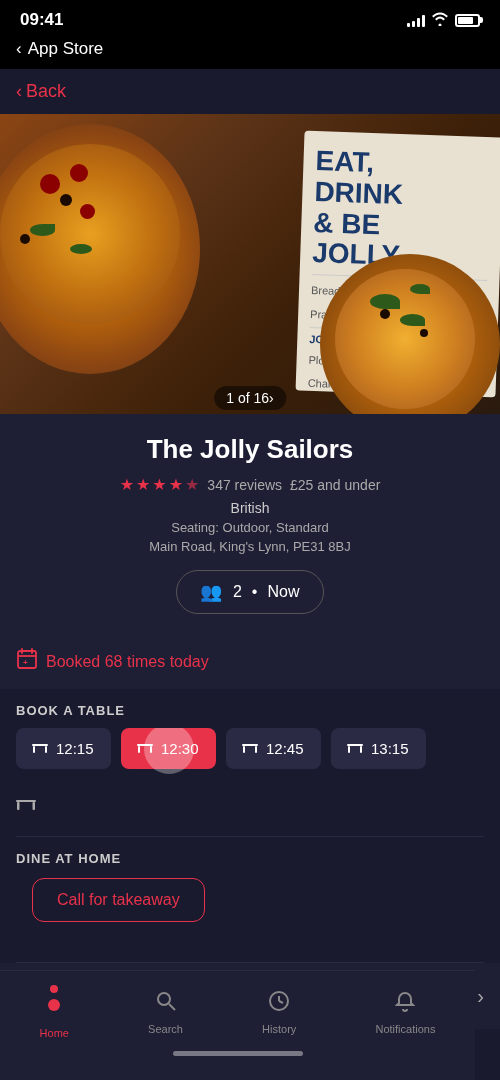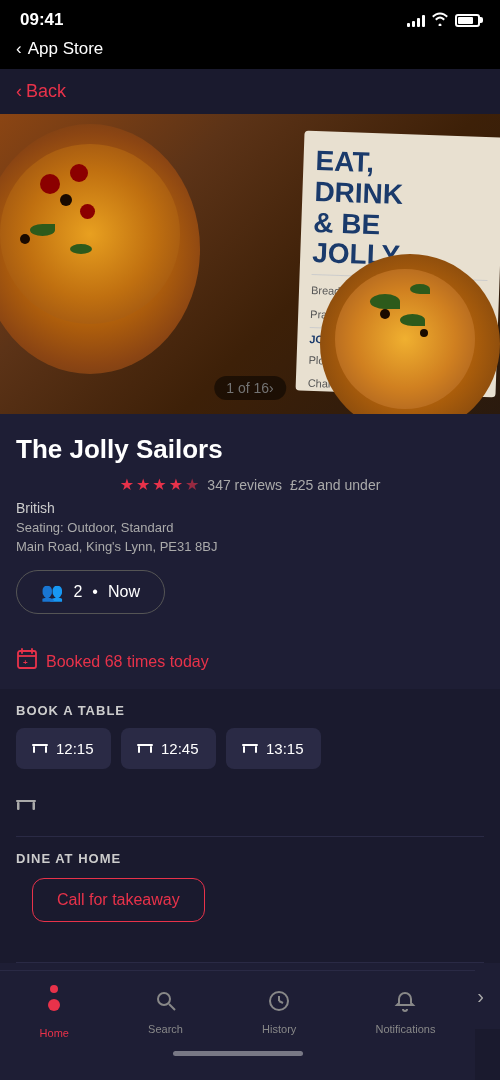--- a/index.html
+++ b/index.html
@@ -182,25 +182,25 @@
       margin-top: 8px;
       line-height: 1.4;
     }
     .menu-line {
       height: 1px;
       background: #ccc;
       margin: 5px 0;
     }
     .image-counter {
       position: absolute;
-      bottom: 14px;
+      bottom: 4px;
       left: 50%;
       transform: translateX(-50%);
       background: rgba(0,0,0,0.5);
-      color: #737373;
+      color: #ffffff;
       padding: 4px 12px;
       border-radius: 20px;
       font-size: 14px;
       display: flex;
       align-items: center;
       gap: 0;
     }
     
     .pizza-right {
       position: absolute;
@@ -226,21 +226,21 @@
     .greens {
       position: absolute;
       background: #2d5a1b;
       border-radius: 50% 50% 0 50%;
     }
 
     
     .restaurant-info {
       background: #1e1e35;
       padding: 20px 16px;
-      text-align: left;
+      text-align: center;
     }
     .restaurant-name {
       font-size: 26px;
       font-weight: 700;
       color: #fff;
       margin-bottom: 10px;
     }
     .rating-row {
       display: flex;
       justify-content: center;
@@ -661,20 +661,31 @@
     <span class="time-slot-icon">
       <svg width="16" height="14" viewBox="0 0 16 14" fill="white">
         <rect x="0" y="4" width="16" height="2" rx="1"></rect>
         <rect x="1" y="6" width="2" height="7" rx="1"></rect>
         <rect x="13" y="6" width="2" height="7" rx="1"></rect>
       </svg>
     </span>
     <span class="time-slot-text">12:15</span>
   </div>
 
+  <div class="time-slot active" style="position:relative;">
+    <span class="time-slot-icon">
+      <svg width="16" height="14" viewBox="0 0 16 14" fill="white">
+        <rect x="0" y="4" width="16" height="2" rx="1"></rect>
+        <rect x="1" y="6" width="2" height="7" rx="1"></rect>
+        <rect x="13" y="6" width="2" height="7" rx="1"></rect>
+      </svg>
+    </span>
+    <span class="time-slot-text">12:30</span>
+    <div class="click-indicator"></div>
+  </div>
 
   <div class="time-slot">
     <span class="time-slot-icon">
       <svg width="16" height="14" viewBox="0 0 16 14" fill="white">
         <rect x="0" y="4" width="16" height="2" rx="1"></rect>
         <rect x="1" y="6" width="2" height="7" rx="1"></rect>
         <rect x="13" y="6" width="2" height="7" rx="1"></rect>
       </svg>
     </span>
     <span class="time-slot-text">12:45</span>

